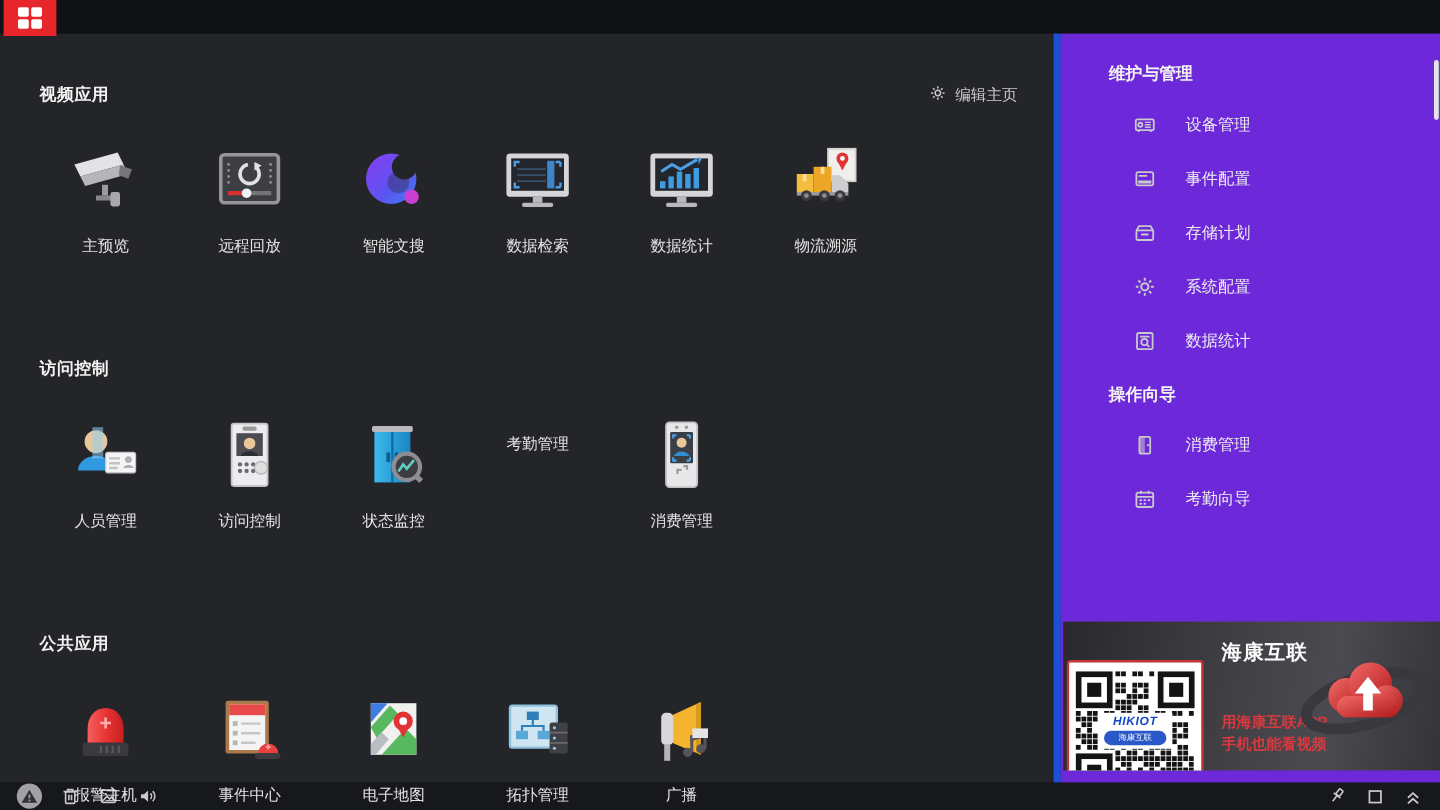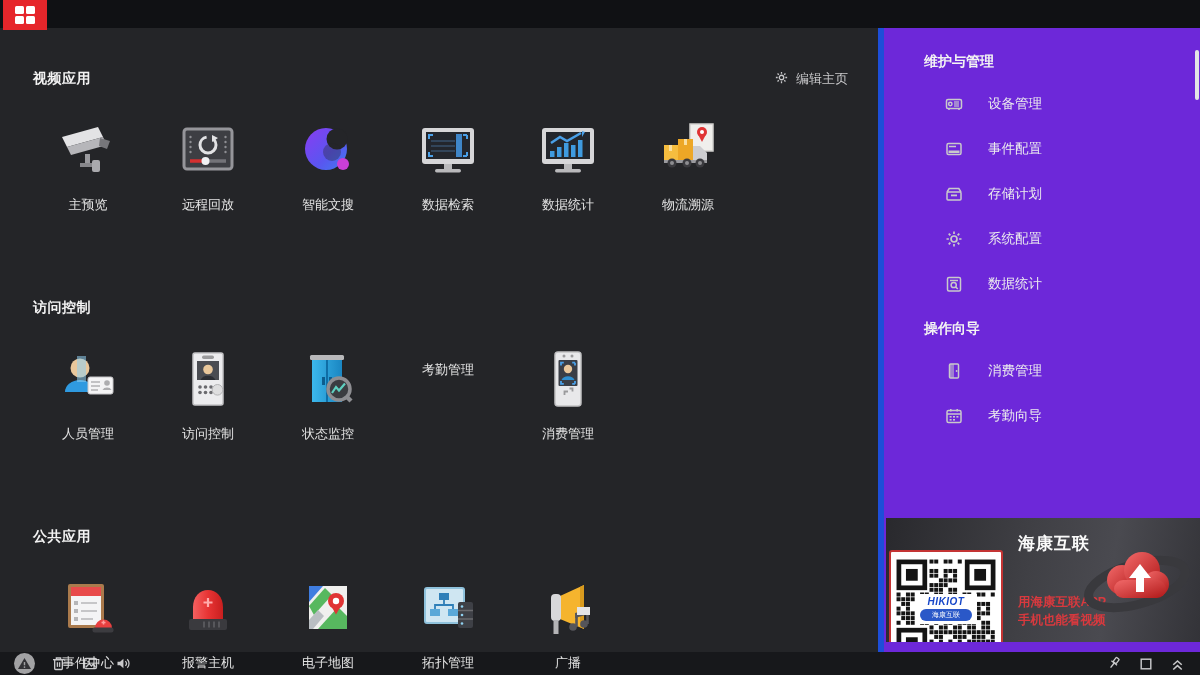--- a/index.html
+++ b/index.html
@@ -295,60 +295,60 @@
   </div>
 
   <div class="section">
     <div class="section-head">
       <div class="section-title">公共应用</div>
     </div>
     <div class="apps-row">
       <div class="tile">
         <div class="tile-icon">
           <svg viewBox="0 0 64 64">
-            <rect x="12" y="8" width="36" height="44" rx="2" fill="#aa7a4c"></rect>
-            <rect x="15" y="11" width="30" height="38" fill="#f4f4f5"></rect>
-            <rect x="15" y="11" width="30" height="9" fill="#e84a4a"></rect>
-            <g>
-              <rect x="18" y="25" width="4" height="4" fill="#b6b6b8"></rect>
-                  <line x1="25" y1="27" x2="41" y2="27" stroke="#c6c6c8" stroke-width="2"></line>
-              <rect x="18" y="33" width="4" height="4" fill="#b6b6b8"></rect>
-                  <line x1="25" y1="35" x2="41" y2="35" stroke="#c6c6c8" stroke-width="2"></line>
-              <rect x="18" y="41" width="4" height="4" fill="#b6b6b8"></rect>
-                  <line x1="25" y1="43" x2="37" y2="43" stroke="#c6c6c8" stroke-width="2"></line>
-            </g>
-            <path d="M39 52 a8.5 8.5 0 0 1 17 0 z" fill="#e84040"></path>
-            <path d="M47.5 44.5 v4 M45.5 46.5 h4" stroke="#ff9d9d" stroke-width="1.6"></path>
-            <rect x="36.5" y="51.5" width="21" height="5" rx="2" fill="#3c3c40"></rect>
-          </svg>
-        </div>
-        <div class="tile-label">事件中心</div>
-      </div>
-      <div class="tile">
-        <div class="tile-icon">
-          <svg viewBox="0 0 64 64">
             <defs>
                   <linearGradient id="sirg" x1="0" y1="0" x2="1" y2="0">
               <stop offset="0" stop-color="#f46060"></stop>
                     <stop offset="0.5" stop-color="#e83434"></stop>
                     <stop offset="1" stop-color="#c81f1f"></stop>
             </linearGradient>
                 </defs>
             <path d="M17 43 v-12 c0 -10 6.5 -17 15 -17 s15 7 15 17 v12 z" fill="url(#sirg)"></path>
             <path d="M32 22 v9 M27.5 26.5 h9" stroke="#ffabab" stroke-width="2.2"></path>
             <rect x="13" y="43" width="38" height="11" rx="2" fill="#3a3a3e"></rect>
             <g stroke="#57575b" stroke-width="2">
               <line x1="28" y1="45.5" x2="28" y2="51.5"></line>
                   <line x1="33" y1="45.5" x2="33" y2="51.5"></line>
                   <line x1="38" y1="45.5" x2="38" y2="51.5"></line>
                   <line x1="43" y1="45.5" x2="43" y2="51.5"></line>
             </g>
           </svg>
         </div>
         <div class="tile-label">报警主机</div>
+      </div>
+      <div class="tile">
+        <div class="tile-icon">
+          <svg viewBox="0 0 64 64">
+            <rect x="12" y="8" width="36" height="44" rx="2" fill="#aa7a4c"></rect>
+            <rect x="15" y="11" width="30" height="38" fill="#f4f4f5"></rect>
+            <rect x="15" y="11" width="30" height="9" fill="#e84a4a"></rect>
+            <g>
+              <rect x="18" y="25" width="4" height="4" fill="#b6b6b8"></rect>
+                  <line x1="25" y1="27" x2="41" y2="27" stroke="#c6c6c8" stroke-width="2"></line>
+              <rect x="18" y="33" width="4" height="4" fill="#b6b6b8"></rect>
+                  <line x1="25" y1="35" x2="41" y2="35" stroke="#c6c6c8" stroke-width="2"></line>
+              <rect x="18" y="41" width="4" height="4" fill="#b6b6b8"></rect>
+                  <line x1="25" y1="43" x2="37" y2="43" stroke="#c6c6c8" stroke-width="2"></line>
+            </g>
+            <path d="M39 52 a8.5 8.5 0 0 1 17 0 z" fill="#e84040"></path>
+            <path d="M47.5 44.5 v4 M45.5 46.5 h4" stroke="#ff9d9d" stroke-width="1.6"></path>
+            <rect x="36.5" y="51.5" width="21" height="5" rx="2" fill="#3c3c40"></rect>
+          </svg>
+        </div>
+        <div class="tile-label">事件中心</div>
       </div>
       <div class="tile">
         <div class="tile-icon">
           <svg viewBox="0 0 64 64">
             <rect x="13" y="10" width="38" height="43" fill="#f0f0ee"></rect>
             <polygon points="13,10 27,10 13,26" fill="#3f7de0"></polygon>
             <polygon points="13,30 29,12 36,19 18,39" fill="#57b85f"></polygon>
             <polygon points="22,53 42,31 51,40 51,53" fill="#57b85f"></polygon>
             <polygon points="13,44 22,34 28,40 17,53 13,53" fill="#b9bec2"></polygon>
             <circle cx="40" cy="25" r="8" fill="#e03434"></circle>

